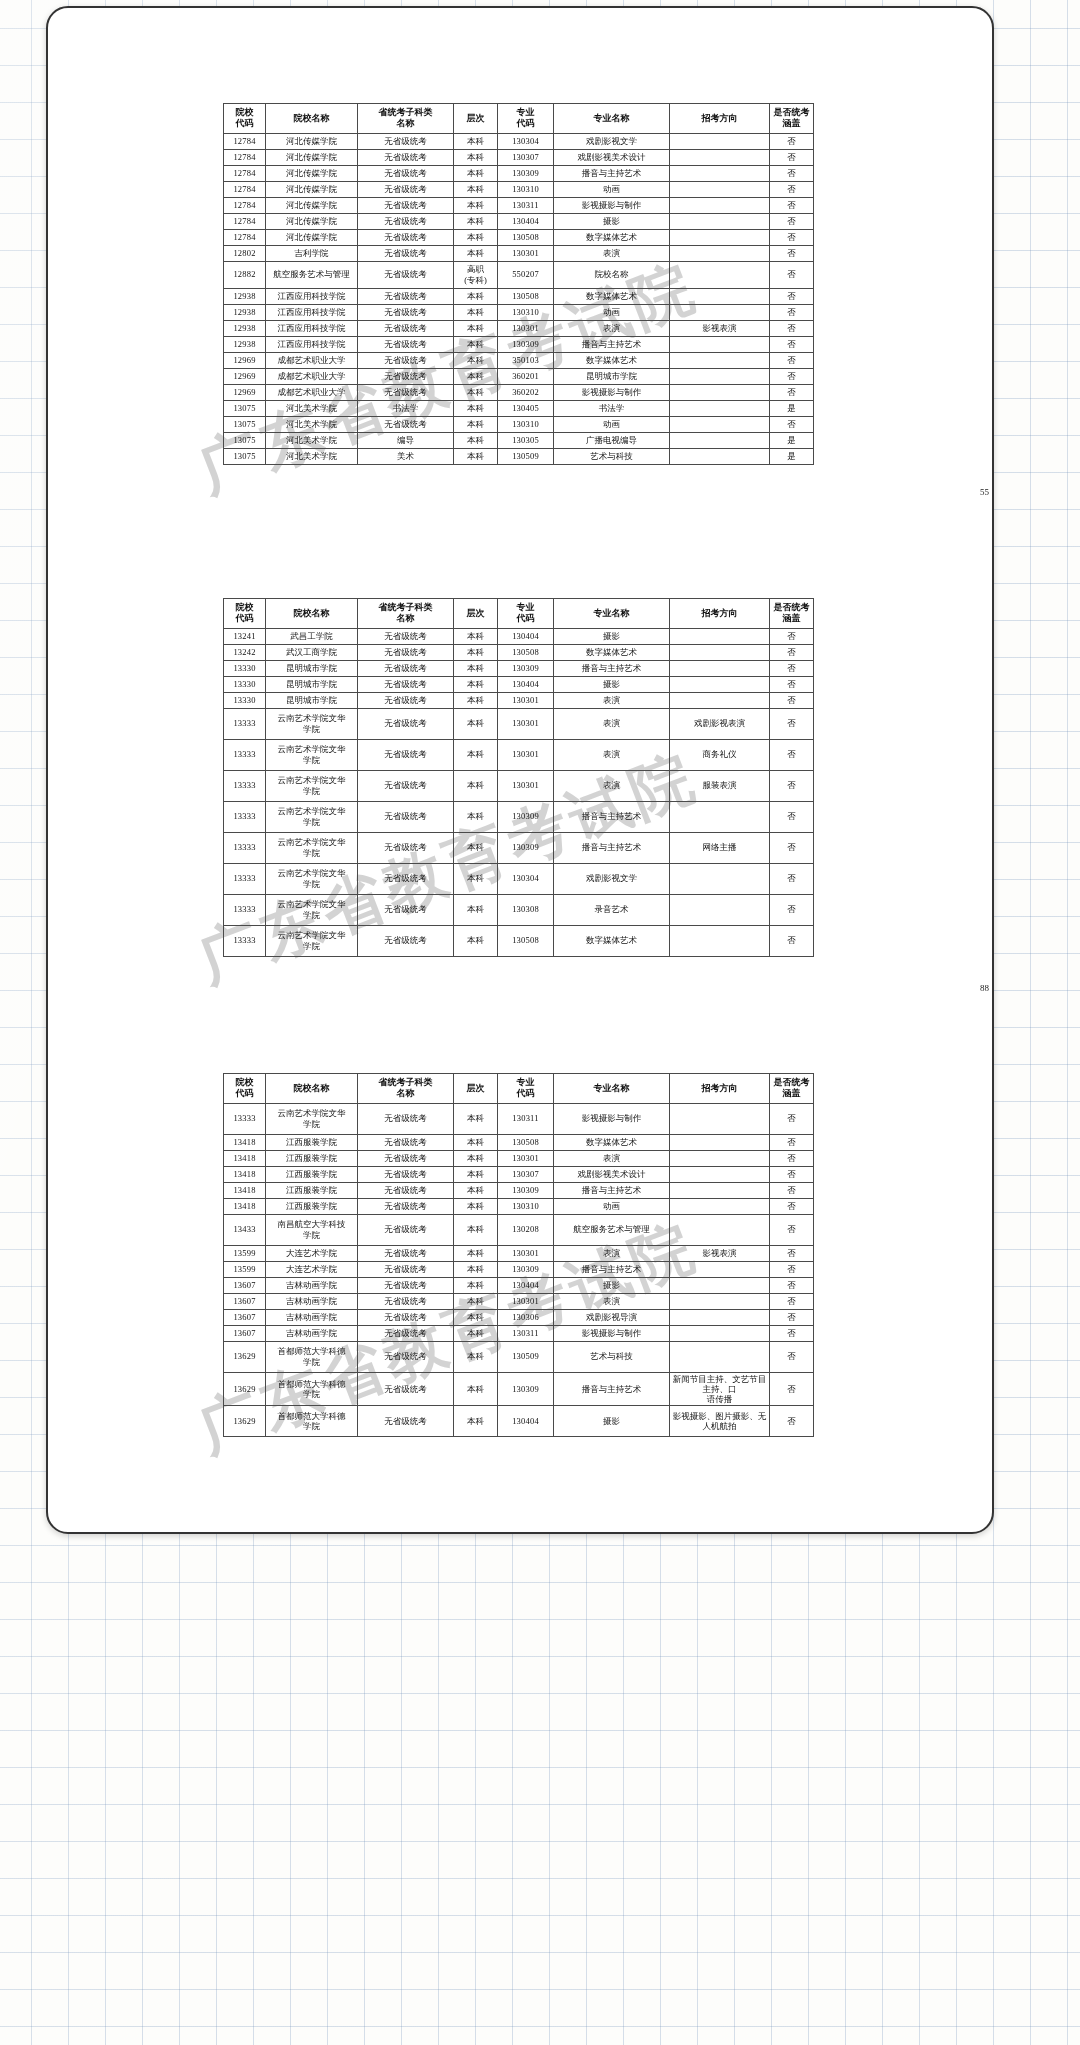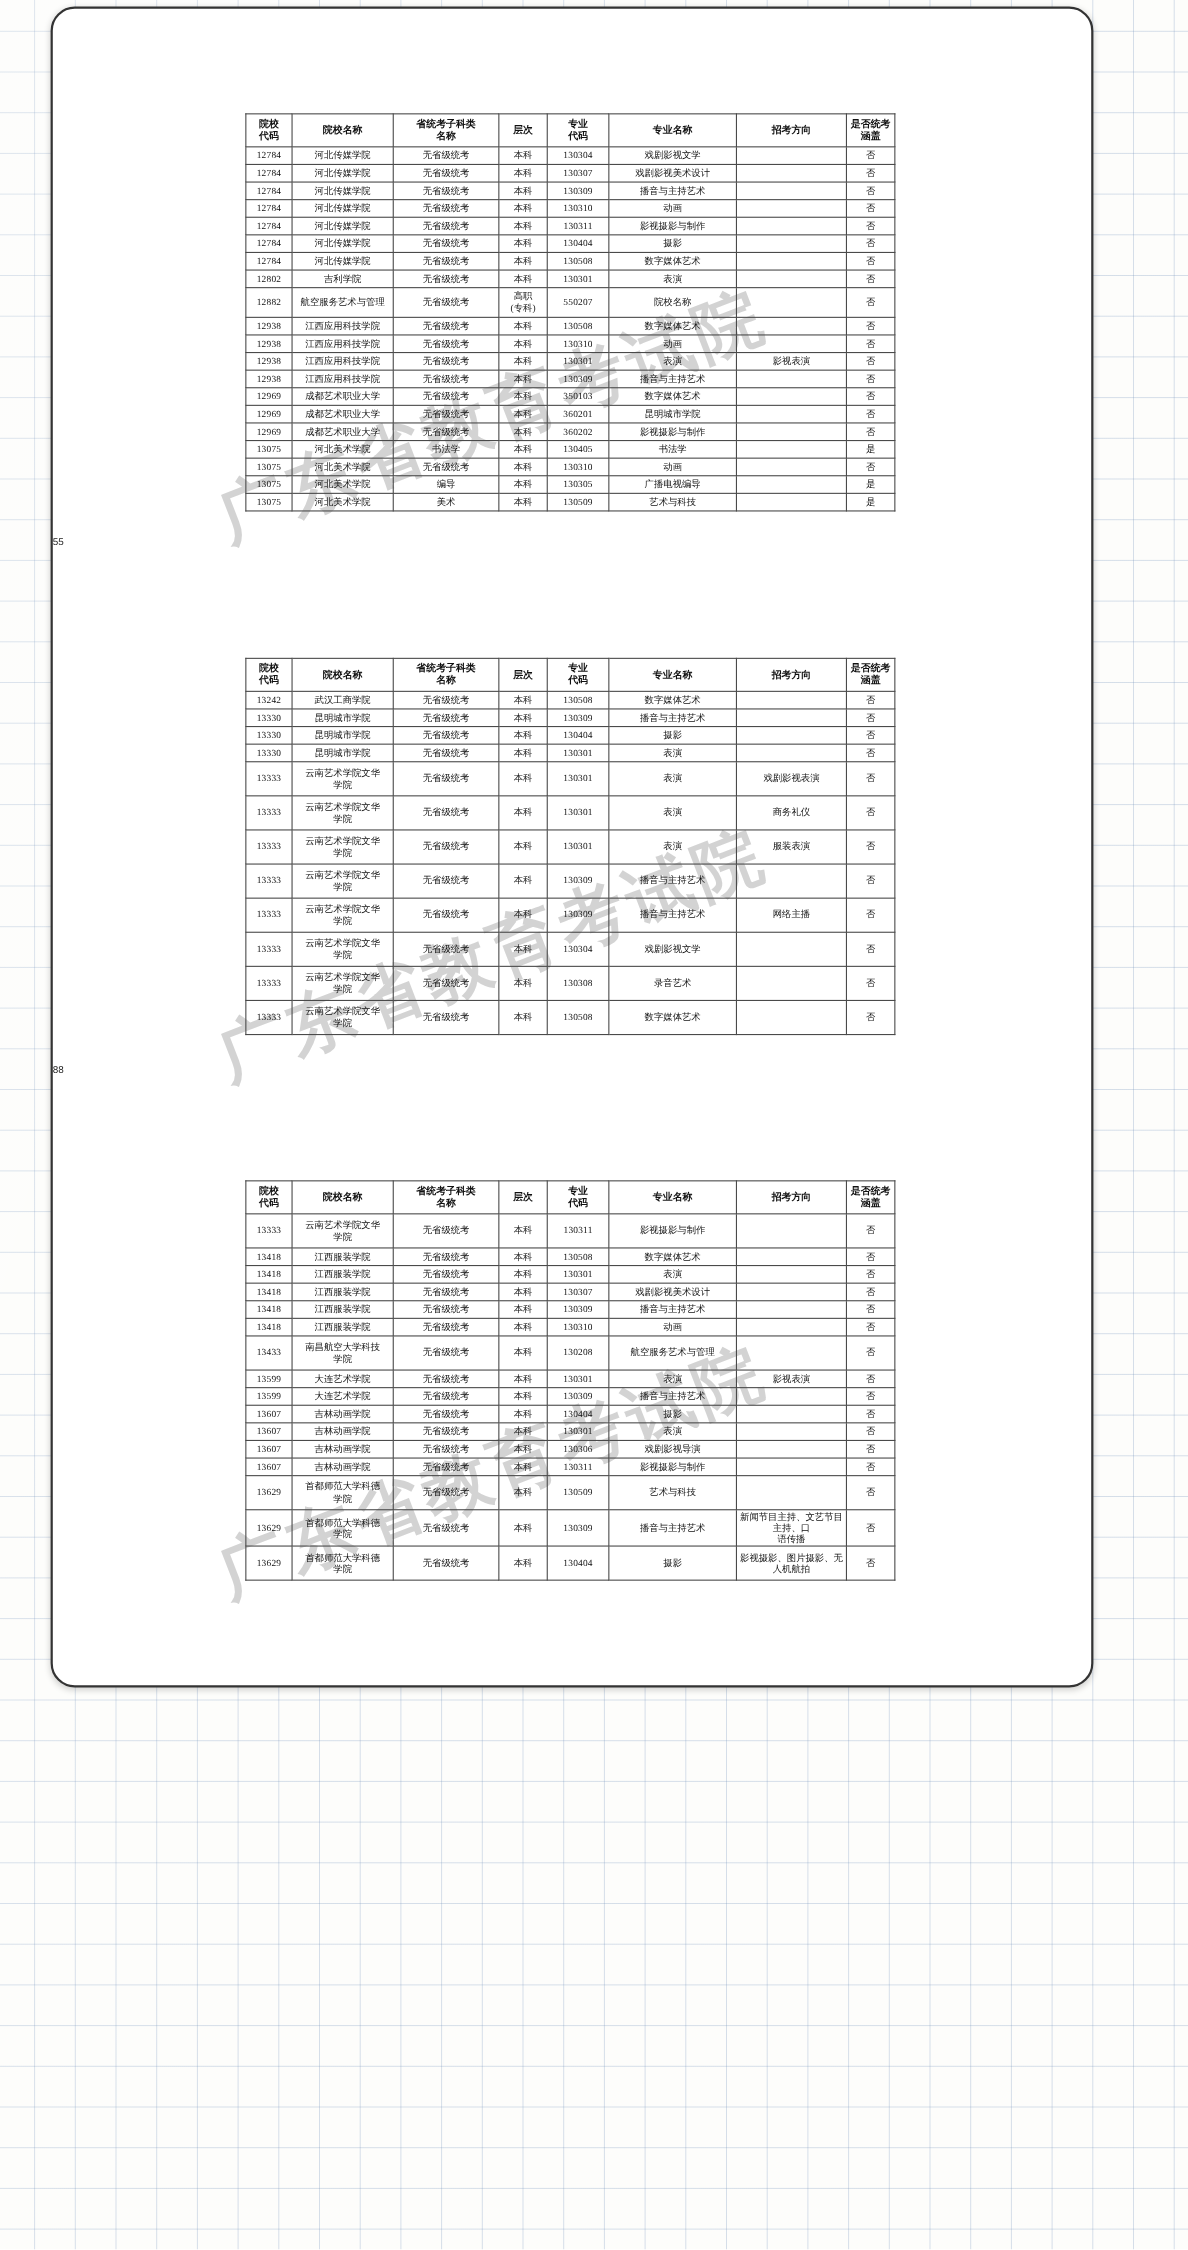--- a/index.html
+++ b/index.html
@@ -88,25 +88,25 @@
   col.c-code{width:42px;}
   col.c-school{width:92px;}
   col.c-sub{width:96px;}
   col.c-level{width:44px;}
   col.c-major-code{width:56px;}
   col.c-major{width:116px;}
   col.c-dir{width:100px;}
   col.c-cover{width:44px;}
 
   .pagenum{
-    text-align:left;
+    text-align:right;
     font-size:9px;
     color:#222;
     margin-top:22px;
-    font-family:Liberation Sans, sans-serif;
+    font-family:Liberation Serif, serif;
   }
   .pg2 .pagenum{margin-top:26px;}
   .pg3 .pagenum{margin-top:24px;}
 </style>
 </head>
 <body>
 
 <div id="grid-bg"></div>
 
 <div id="sheet">
@@ -364,20 +364,30 @@
           <th><span>省统考子科类</span><br><span>名称</span></th>
           <th>层次</th>
           <th><span>专业</span><br><span>代码</span></th>
           <th>专业名称</th>
           <th>招考方向</th>
           <th><span>是否统考</span><br><span>涵盖</span></th>
         </tr>
       </thead>
       <tbody>
           <tr class="normal">
+            <td class="num">13241</td>
+            <td>武昌工学院</td>
+            <td>无省级统考</td>
+            <td>本科</td>
+            <td class="num">130404</td>
+            <td>摄影</td>
+            <td></td>
+            <td>否</td>
+          </tr>
+          <tr class="normal">
             <td class="num">13242</td>
             <td>武汉工商学院</td>
             <td>无省级统考</td>
             <td>本科</td>
             <td class="num">130508</td>
             <td>数字媒体艺术</td>
             <td></td>
             <td>否</td>
           </tr>
           <tr class="normal">

